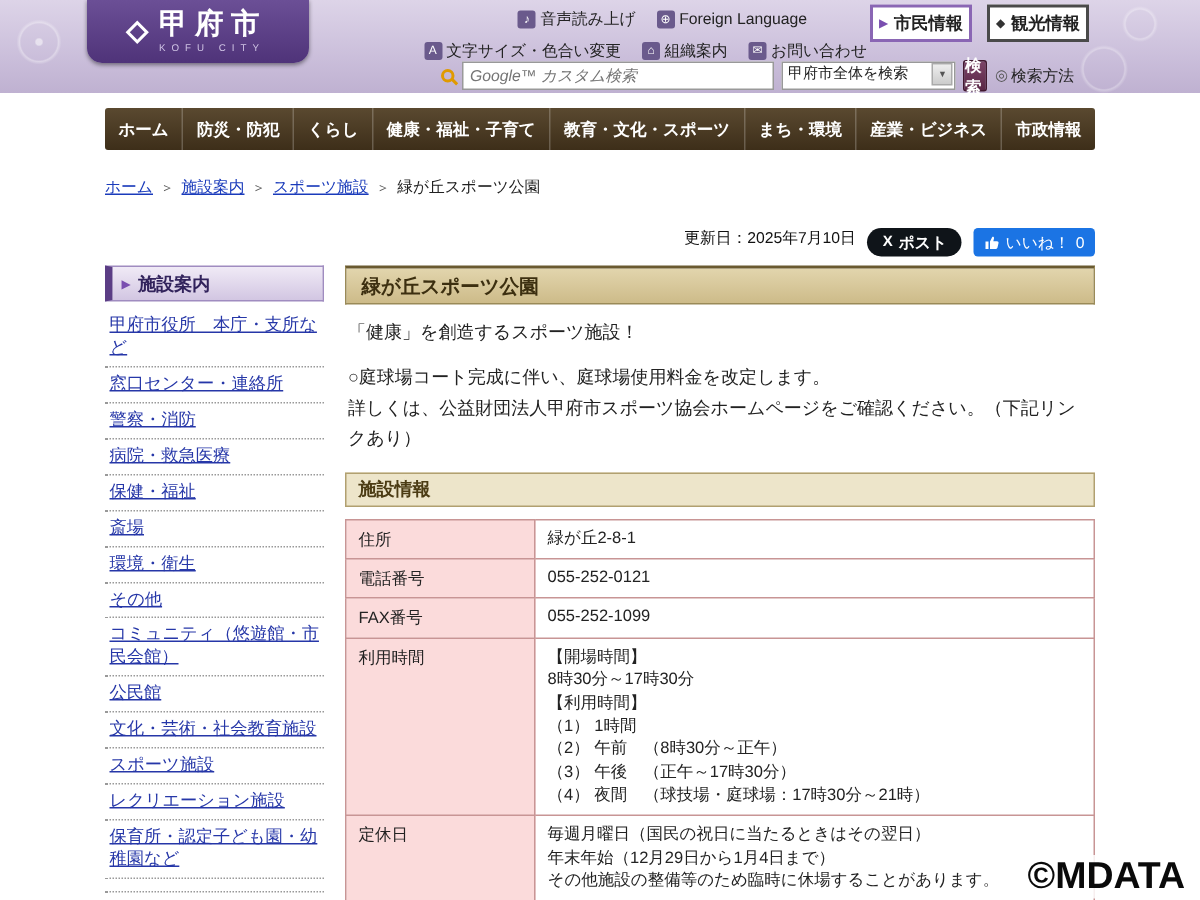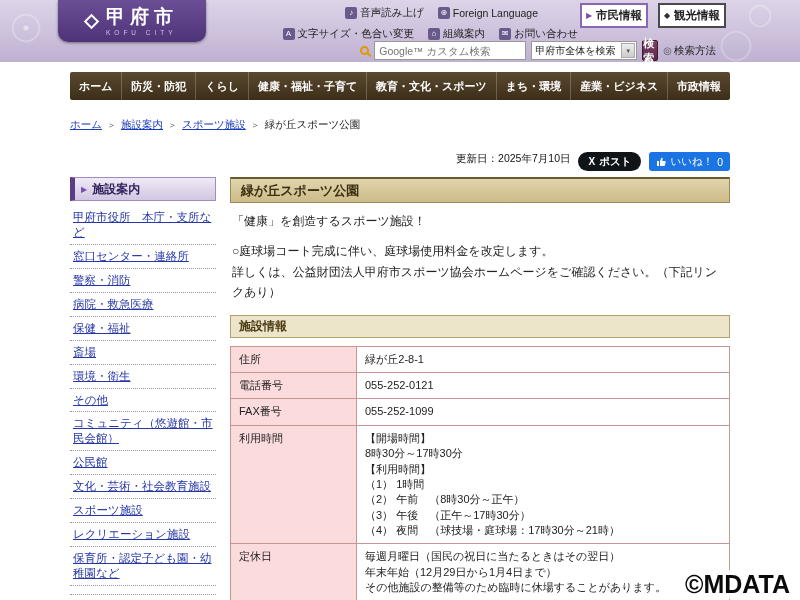--- a/index.html
+++ b/index.html
@@ -36,22 +36,22 @@
   .info-buttons { position:absolute; top:3px; right:74px; display:flex; gap:10px; }
   .info-btn { width:68px; height:25px; background:#fff; display:flex; align-items:center; justify-content:center; gap:4px; font-size:11.5px; font-weight:bold; color:#222; cursor:pointer; }
   .info-btn.citizen { border:2px solid #8a66b4; }
   .info-btn.tourism { border:2px solid #4a4a4a; }
   .info-marker { font-size:8px; line-height:1; }
   .info-btn.citizen .info-marker { color:#7a4fb0; }
   .info-btn.tourism .info-marker { color:#333; }
   .search-row { position:absolute; top:40px; right:84px; display:flex; align-items:center; gap:5px; }
   .mag-icon { width:9px; height:9px; border:2px solid #e09a00; border-radius:50%; position:relative; flex:none; }
   .mag-icon::after { content:""; position:absolute; width:2px; height:5px; background:#e09a00; right:-3px; bottom:-4px; transform:rotate(-45deg); }
-  .search-input { width:152px; height:19px; border:1px solid #999; font-size:10.5px; padding:0 4px; color:#333; font-family:inherit; }
-  .search-scope { width:106px; height:19px; border:1px solid #999; background:#fff; display:flex; align-items:center; font-size:10px; cursor:pointer; }
+  .search-input { width:208px; height:19px; border:1px solid #999; font-size:10.5px; padding:0 4px; color:#333; font-family:inherit;font-style:italic; }
+  .search-scope { width:116px; height:19px; border:1px solid #999; background:#fff; display:flex; font-size:10px; cursor:pointer; }
   .scope-label { flex:1; padding-left:3px; white-space:nowrap; overflow:hidden; }
   .scope-arrow { width:14px; height:15px; margin-right:1px; background:linear-gradient(#eee,#ccc); border:1px solid #aaa; font-size:6px; color:#555; display:flex; align-items:center; justify-content:center; }
   .search-btn { width:16px; height:21px; background:linear-gradient(#7c4468,#5a2646); border:1px solid #41172f; border-radius:2px; color:#fff; font-size:11px; font-weight:bold; display:flex; align-items:center; justify-content:center; cursor:pointer; }
   .search-method { display:flex; align-items:center; gap:2px; font-size:10.5px; color:#222; cursor:pointer; white-space:nowrap; }
   .method-icon { color:#555; font-size:10px; }
   
   .global-nav { width:660px; margin:10px auto 0; height:28px; display:flex; background:linear-gradient(180deg,#5a4930,#3d2e19); border-radius:2px; }
   .nav-item { flex:1 1 auto; display:flex; align-items:center; justify-content:center; padding:0 6px; color:#fff; font-size:11px; font-weight:bold; white-space:nowrap; border-left:1px solid rgba(255,255,255,.22); cursor:pointer; }
   .nav-item:first-child { border-left:none; }
   

